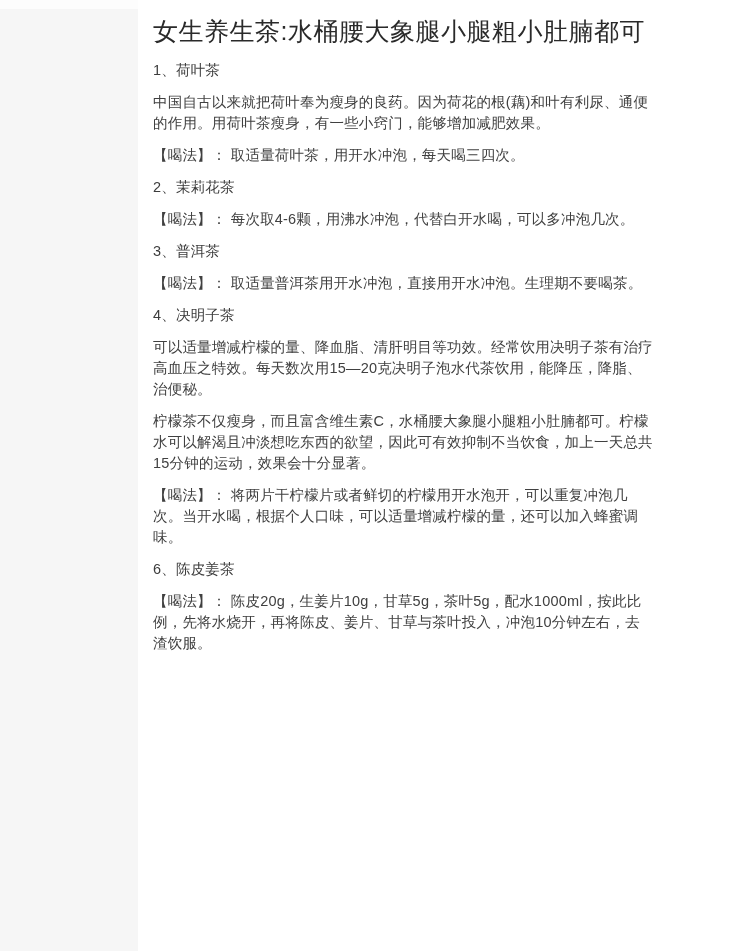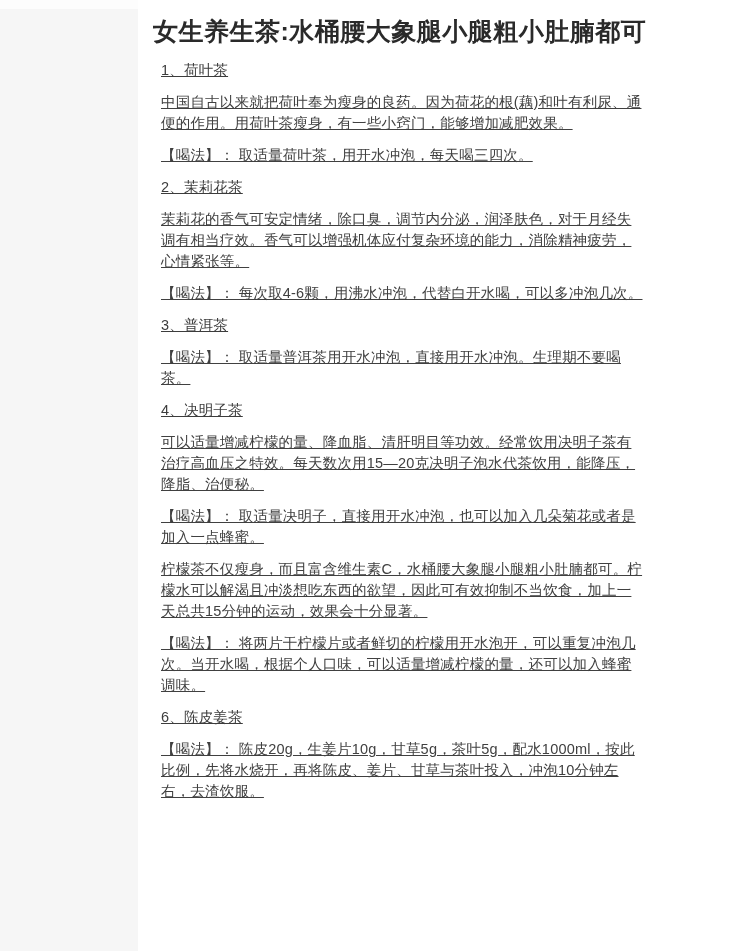--- a/index.html
+++ b/index.html
@@ -36,31 +36,30 @@
     padding: 0 0 0 15px;
     overflow: hidden;
   }
   .article-inner {
     width: 500px;
   }
   h1.article-title {
     margin: 14px 0 12px 0;
     font-size: 25px;
     line-height: 34px;
-    font-weight: 700;
+    font-weight: 400;
     color: #2a2a2a;
     letter-spacing: 0.5px;
   }
   p {
-    margin: 11px 8px;
+    margin: 11px 0;
     font-size: 14.5px;
     line-height: 21px;
     color: #404040;
     letter-spacing: 0.2px;
-    text-decoration: underline;
   }
   p.sec-heading {
     color: #3c3c3c;
   }
 </style>
 </head>
 <body>
 
 <div class="viewport">
   <div class="top-strip"></div>
@@ -72,33 +71,31 @@
       <h1 class="article-title">女生养生茶:水桶腰大象腿小腿粗小肚腩都可</h1>
 
       <section>
         <p class="sec-heading">1、荷叶茶</p>
         <p class="sec-body">中国自古以来就把荷叶奉为瘦身的良药。因为荷花的根(藕)和叶有利尿、通便的作用。用荷叶茶瘦身，有一些小窍门，能够增加减肥效果。</p>
         <p class="sec-usage">【喝法】： 取适量荷叶茶，用开水冲泡，每天喝三四次。</p>
       </section>
 
       <section>
         <p class="sec-heading">2、茉莉花茶</p>
-        <p class="sec-body">茉莉花的香气可安定情绪，除口臭，调节内分泌，润泽肤色，对于月经失调有相当疗效。香气可以增强机体应付复杂环境的能力，消除精神疲劳，心情紧张等。</p>
         <p class="sec-usage">【喝法】： 每次取4-6颗，用沸水冲泡，代替白开水喝，可以多冲泡几次。</p>
       </section>
 
       <section>
         <p class="sec-heading">3、普洱茶</p>
         <p class="sec-usage">【喝法】： 取适量普洱茶用开水冲泡，直接用开水冲泡。生理期不要喝茶。</p>
       </section>
 
       <section>
         <p class="sec-heading">4、决明子茶</p>
         <p class="sec-body">可以适量增减柠檬的量、降血脂、清肝明目等功效。经常饮用决明子茶有治疗高血压之特效。每天数次用15—20克决明子泡水代茶饮用，能降压，降脂、治便秘。</p>
-        <p class="sec-usage">【喝法】： 取适量决明子，直接用开水冲泡，也可以加入几朵菊花或者是加入一点蜂蜜。</p>
       </section>
 
       <section>
         <p class="sec-body">柠檬茶不仅瘦身，而且富含维生素C，水桶腰大象腿小腿粗小肚腩都可。柠檬水可以解渴且冲淡想吃东西的欲望，因此可有效抑制不当饮食，加上一天总共15分钟的运动，效果会十分显著。</p>
         <p class="sec-usage">【喝法】： 将两片干柠檬片或者鲜切的柠檬用开水泡开，可以重复冲泡几次。当开水喝，根据个人口味，可以适量增减柠檬的量，还可以加入蜂蜜调味。</p>
       </section>
 
       <section>
         <p class="sec-heading">6、陈皮姜茶</p>
         <p class="sec-usage">【喝法】： 陈皮20g，生姜片10g，甘草5g，茶叶5g，配水1000ml，按此比例，先将水烧开，再将陈皮、姜片、甘草与茶叶投入，冲泡10分钟左右，去渣饮服。</p>

